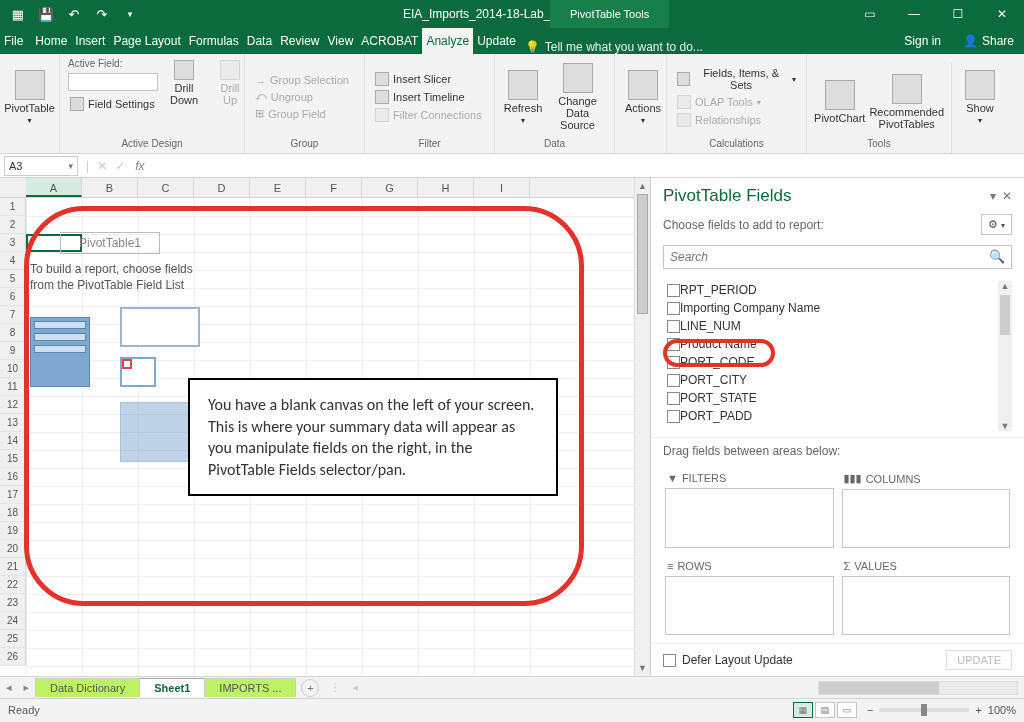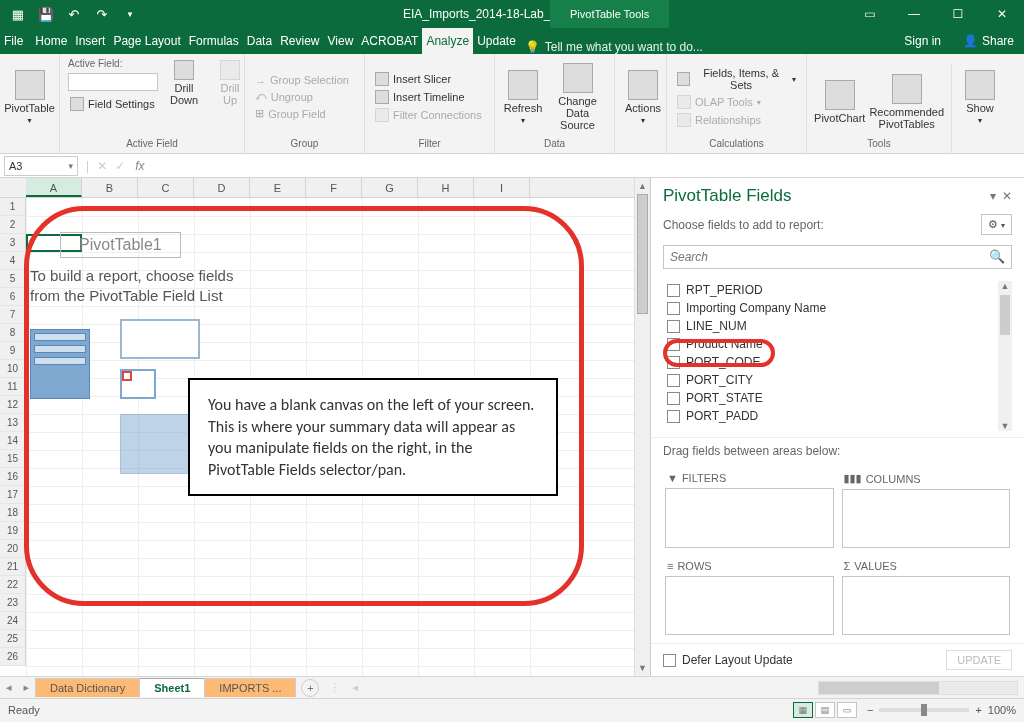--- a/index.html
+++ b/index.html
@@ -55,22 +55,22 @@
 .rows { flex: 1; position: relative; overflow: hidden; }
 .rowhdr { position: absolute; left: 0; top: 0; width: 26px; }
 .rowhdr .rh { height: 18px; border-bottom: 1px solid #e5e5e5; border-right: 1px solid #d4d4d4; text-align: center; font-size: 10px; color: #555; line-height: 18px; background: #f0f0f0; }
 .gridlines { position: absolute; left: 26px; top: 0; right: 0; bottom: 0; }
 .gridlines .gcol { position: absolute; top: 0; bottom: 0; border-right: 1px solid #eee; }
 .gridlines .grow { position: absolute; left: 0; right: 0; border-bottom: 1px solid #eee; }
 
 
 .pt-drop { position: absolute; left: 30px; top: 20px; }
 .pt-cellsel { position: absolute; left: 26px; top: 36px; width: 56px; height: 18px; border: 2px solid #0c6b3c; background: rgba(255,255,255,.3); }
-.pt-title { display: inline-block; border: 1px solid #bbb; padding: 3px 18px; color: #888; font-size: 16px; margin-left: 30px; margin-top: 14px; }
-.pt-text { font-size: 15px; color: #555; margin: 8px 0 0 0; line-height: 1.3; }
+.pt-title { display: inline-block; border: 1px solid #bbb; padding: 3px 18px; color: #888; font-size: 12px; margin-left: 30px; margin-top: 14px; }
+.pt-text { font-size: 12px; color: #555; margin: 8px 0 0 0; line-height: 1.3; }
 .pt-art { margin-top: 14px; position: relative; height: 170px; width: 170px; }
 .pt-art .blok { position: absolute; background: #7fa8d1; border: 1px solid #5a87b5; }
 .pt-art .blok.light { background: #cfdff0; }
 .pt-art .blok.outline { background: #fff; border: 2px solid #9ab6d3; }
 
 
 .callout { position: absolute; left: 188px; top: 180px; width: 370px; background: #fff; border: 2px solid #000; padding: 14px 18px; font-size: 16px; font-family: Calibri, Arial, sans-serif; line-height: 1.35; z-index: 5; }
 .redring { position: absolute; border: 5px solid #e4322b; border-radius: 40px; pointer-events: none; z-index: 4; }
 
 
@@ -83,38 +83,38 @@
 .ptpane { width: 374px; background: #fff; border-left: 1px solid #ccc; display: flex; flex-direction: column; font-size: 12px; }
 .ptpane .hdr { padding: 8px 12px 4px; display: flex; align-items: center; }
 .ptpane .hdr .h1 { font-size: 17px; color: #0c6b3c; font-weight: 400; flex: 1; }
 .ptpane .hdr .hbtn { color: #777; font-size: 12px; margin-left: 6px; }
 .ptpane .sub { padding: 4px 12px; color: #666; display: flex; align-items: center; }
 .ptpane .sub .gear { margin-left: auto; border: 1px solid #c5c5c5; padding: 3px 6px; font-size: 11px; color: #555; }
 .ptpane .search { margin: 6px 12px; position: relative; }
 .ptpane .search input { width: 100%; height: 24px; border: 1px solid #c5c5c5; padding: 0 24px 0 6px; font-size: 12px; font-style: italic; color: #888; }
 .ptpane .search .sicon { position: absolute; right: 6px; top: 4px; color: #3a7bbf; font-size: 13px; }
 .ptpane .flist { margin: 6px 12px 6px; border: none; height: 150px; overflow: hidden; position: relative; }
-.ptpane .flist .fitem { display: flex; align-items: center; gap: 6px; padding: 2px 4px; font-size: 12px; color: #333; }
+.ptpane .flist .fitem { display: flex; align-items: center; gap: 0; padding: 2px 4px; font-size: 12px; color: #333; }
 .ptpane .flist .fitem .cb { width: 13px; height: 13px; border: 1px solid #888; background: #fff; }
 .ptpane .flist .fscroll { position: absolute; right: 0; top: 0; bottom: 0; width: 14px; background: #f0f0f0; }
 .ptpane .flist .fscroll .fthumb { position: absolute; left: 2px; right: 2px; top: 0; height: 40px; background: #cdcdcd; }
 .ptpane .flist .fscroll .farr { position: absolute; left: 0; right: 0; text-align: center; font-size: 9px; color: #777; }
 .ptpane .dragtxt { padding: 6px 12px; color: #666; font-size: 12px; border-top: 1px solid #eee; }
 .ptpane .areas { display: grid; grid-template-columns: 1fr 1fr; grid-template-rows: 1fr 1fr; gap: 0; flex: 1; padding: 0 10px 4px; }
 .ptpane .area { margin: 4px; display: flex; flex-direction: column; }
 .ptpane .area .alabel { font-size: 11px; color: #666; padding: 4px 2px; display: flex; align-items: center; gap: 4px; }
 .ptpane .area .abox { flex: 1; background: #fff; border: 1px solid #c5c5c5; min-height: 56px; }
 .ptpane .footer { display: flex; align-items: center; padding: 6px 12px; border-top: 1px solid #eee; }
 .ptpane .footer .cb { width: 13px; height: 13px; border: 1px solid #888; margin-right: 6px; }
 .ptpane .footer .upd { margin-left: auto; color: #bbb; border: 1px solid #ddd; padding: 3px 10px; font-size: 11px; }
 
 
 .sheettabs { height: 22px; background: #f3f3f3; border-top: 1px solid #d4d4d4; display: flex; align-items: center; font-size: 11px; }
 .sheettabs .nav { padding: 0 6px; color: #888; }
-.sheettabs .stab { padding: 3px 14px; border: 1px solid #ccc; border-bottom: none; background: #fdba74; color: #555; margin-right: -1px; }
+.sheettabs .stab { padding: 3px 14px; border: 1px solid #ccc; border-bottom: none; background: #bef264; color: #555; margin-right: -1px; }
 .sheettabs .stab.active { background: #fff; color: #0c6b3c; font-weight: bold; border-top: 1px solid #aaa; }
 .sheettabs .plus { width: 18px; height: 18px; border: 1px solid #ccc; border-radius: 50%; margin-left: 6px; display: flex; align-items: center; justify-content: center; color: #777; }
 .sheettabs .hscroll { margin-left: auto; width: 200px; height: 14px; background: #eaeaea; position: relative; border: 1px solid #ddd; margin-right: 6px; }
 .sheettabs .hscroll .hthumb { position: absolute; left: 0; top: 0; bottom: 0; width: 120px; background: #cdcdcd; }
 
 
 .statusbar { height: 22px; background: #f3f3f3; border-top: 1px solid #d4d4d4; display: flex; align-items: center; font-size: 11px; color: #555; padding: 0 8px; }
 .statusbar .views { margin-left: auto; display: flex; gap: 2px; margin-right: 10px; }
 .statusbar .views .vb { width: 20px; height: 16px; border: 1px solid #c5c5c5; background: #fff; display: flex; align-items: center; justify-content: center; font-size: 9px; color: #777; }
 .statusbar .views .vb.active { background: #d6ece0; border-color: #0c6b3c; }
@@ -191,21 +191,21 @@
       </div>
       <div class="rbtn">
           <div class="ico"></div>
           <span>Drill Down</span>
         </div>
       <div class="rbtn disabled">
           <div class="ico"></div>
           <span>Drill Up</span>
         </div>
     </div>
-    <div class="title">Active Field</div>
+    <div class="title">Active Design</div>
   </div>
   <div class="rgroup" style="width:120px;">
     <div class="body">
         <div class="rstack">
       <div class="rbtn small disabled">
             <span>→</span>
             <span>Group Selection</span>
           </div>
       <div class="rbtn small disabled">
             <span>⤺</span>

